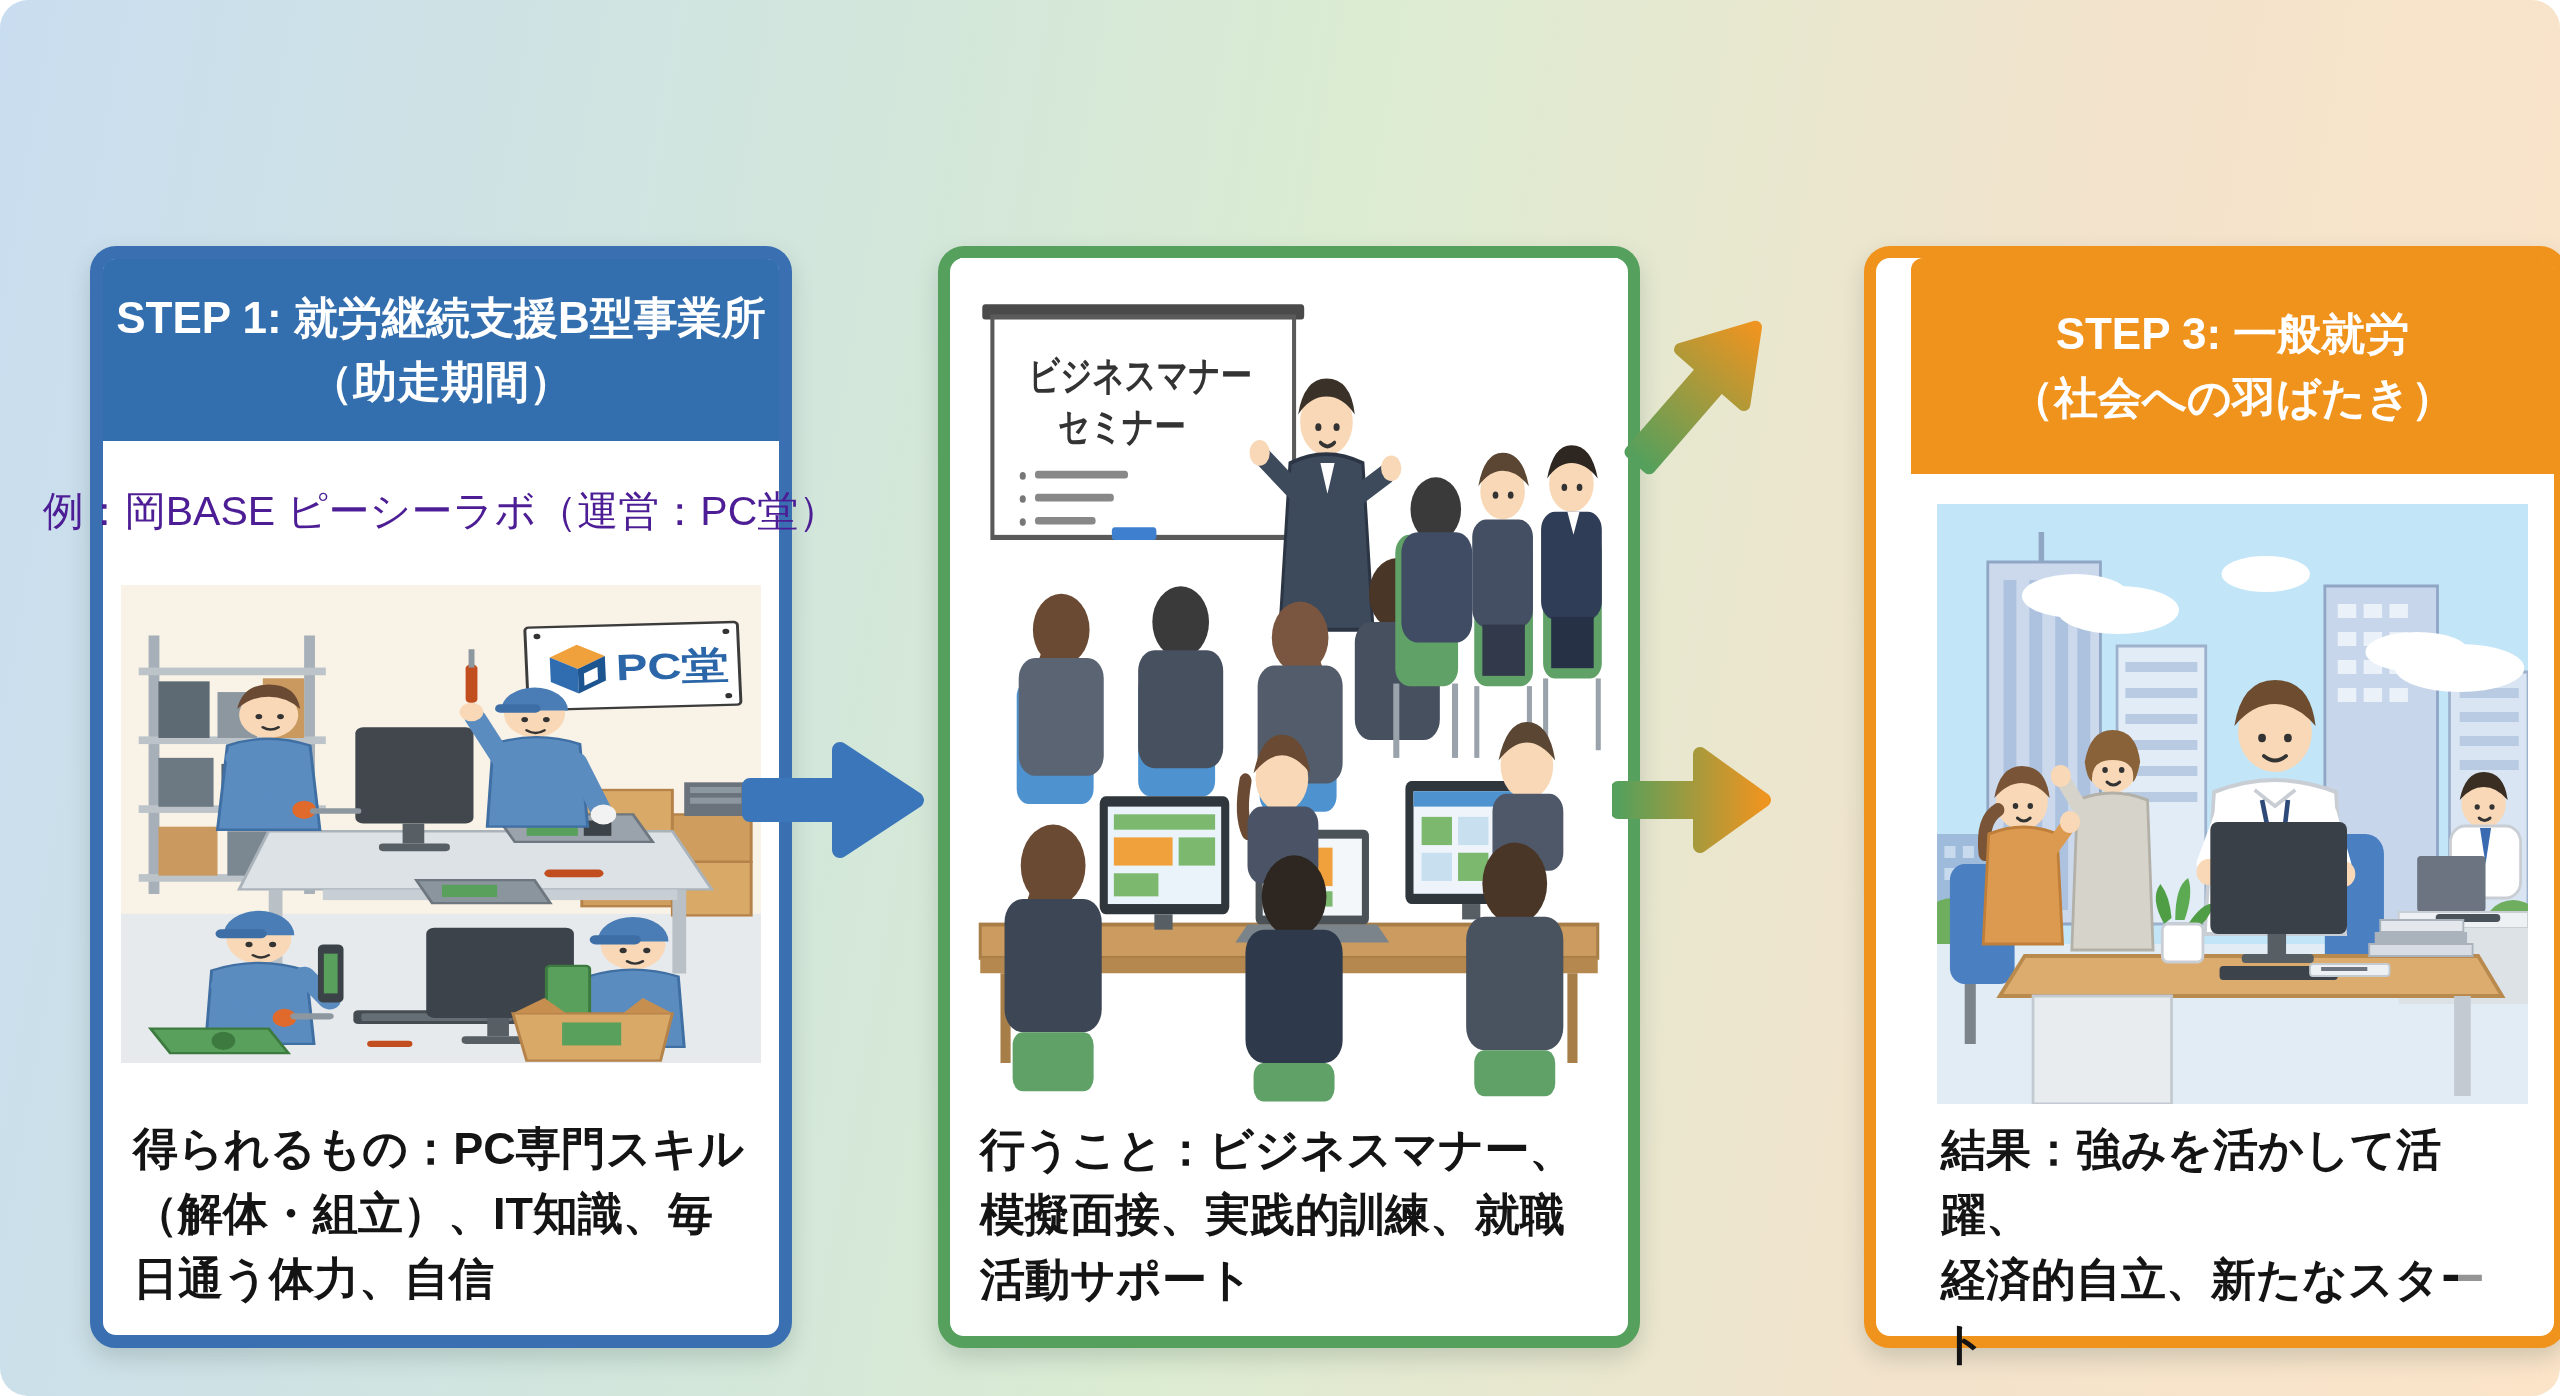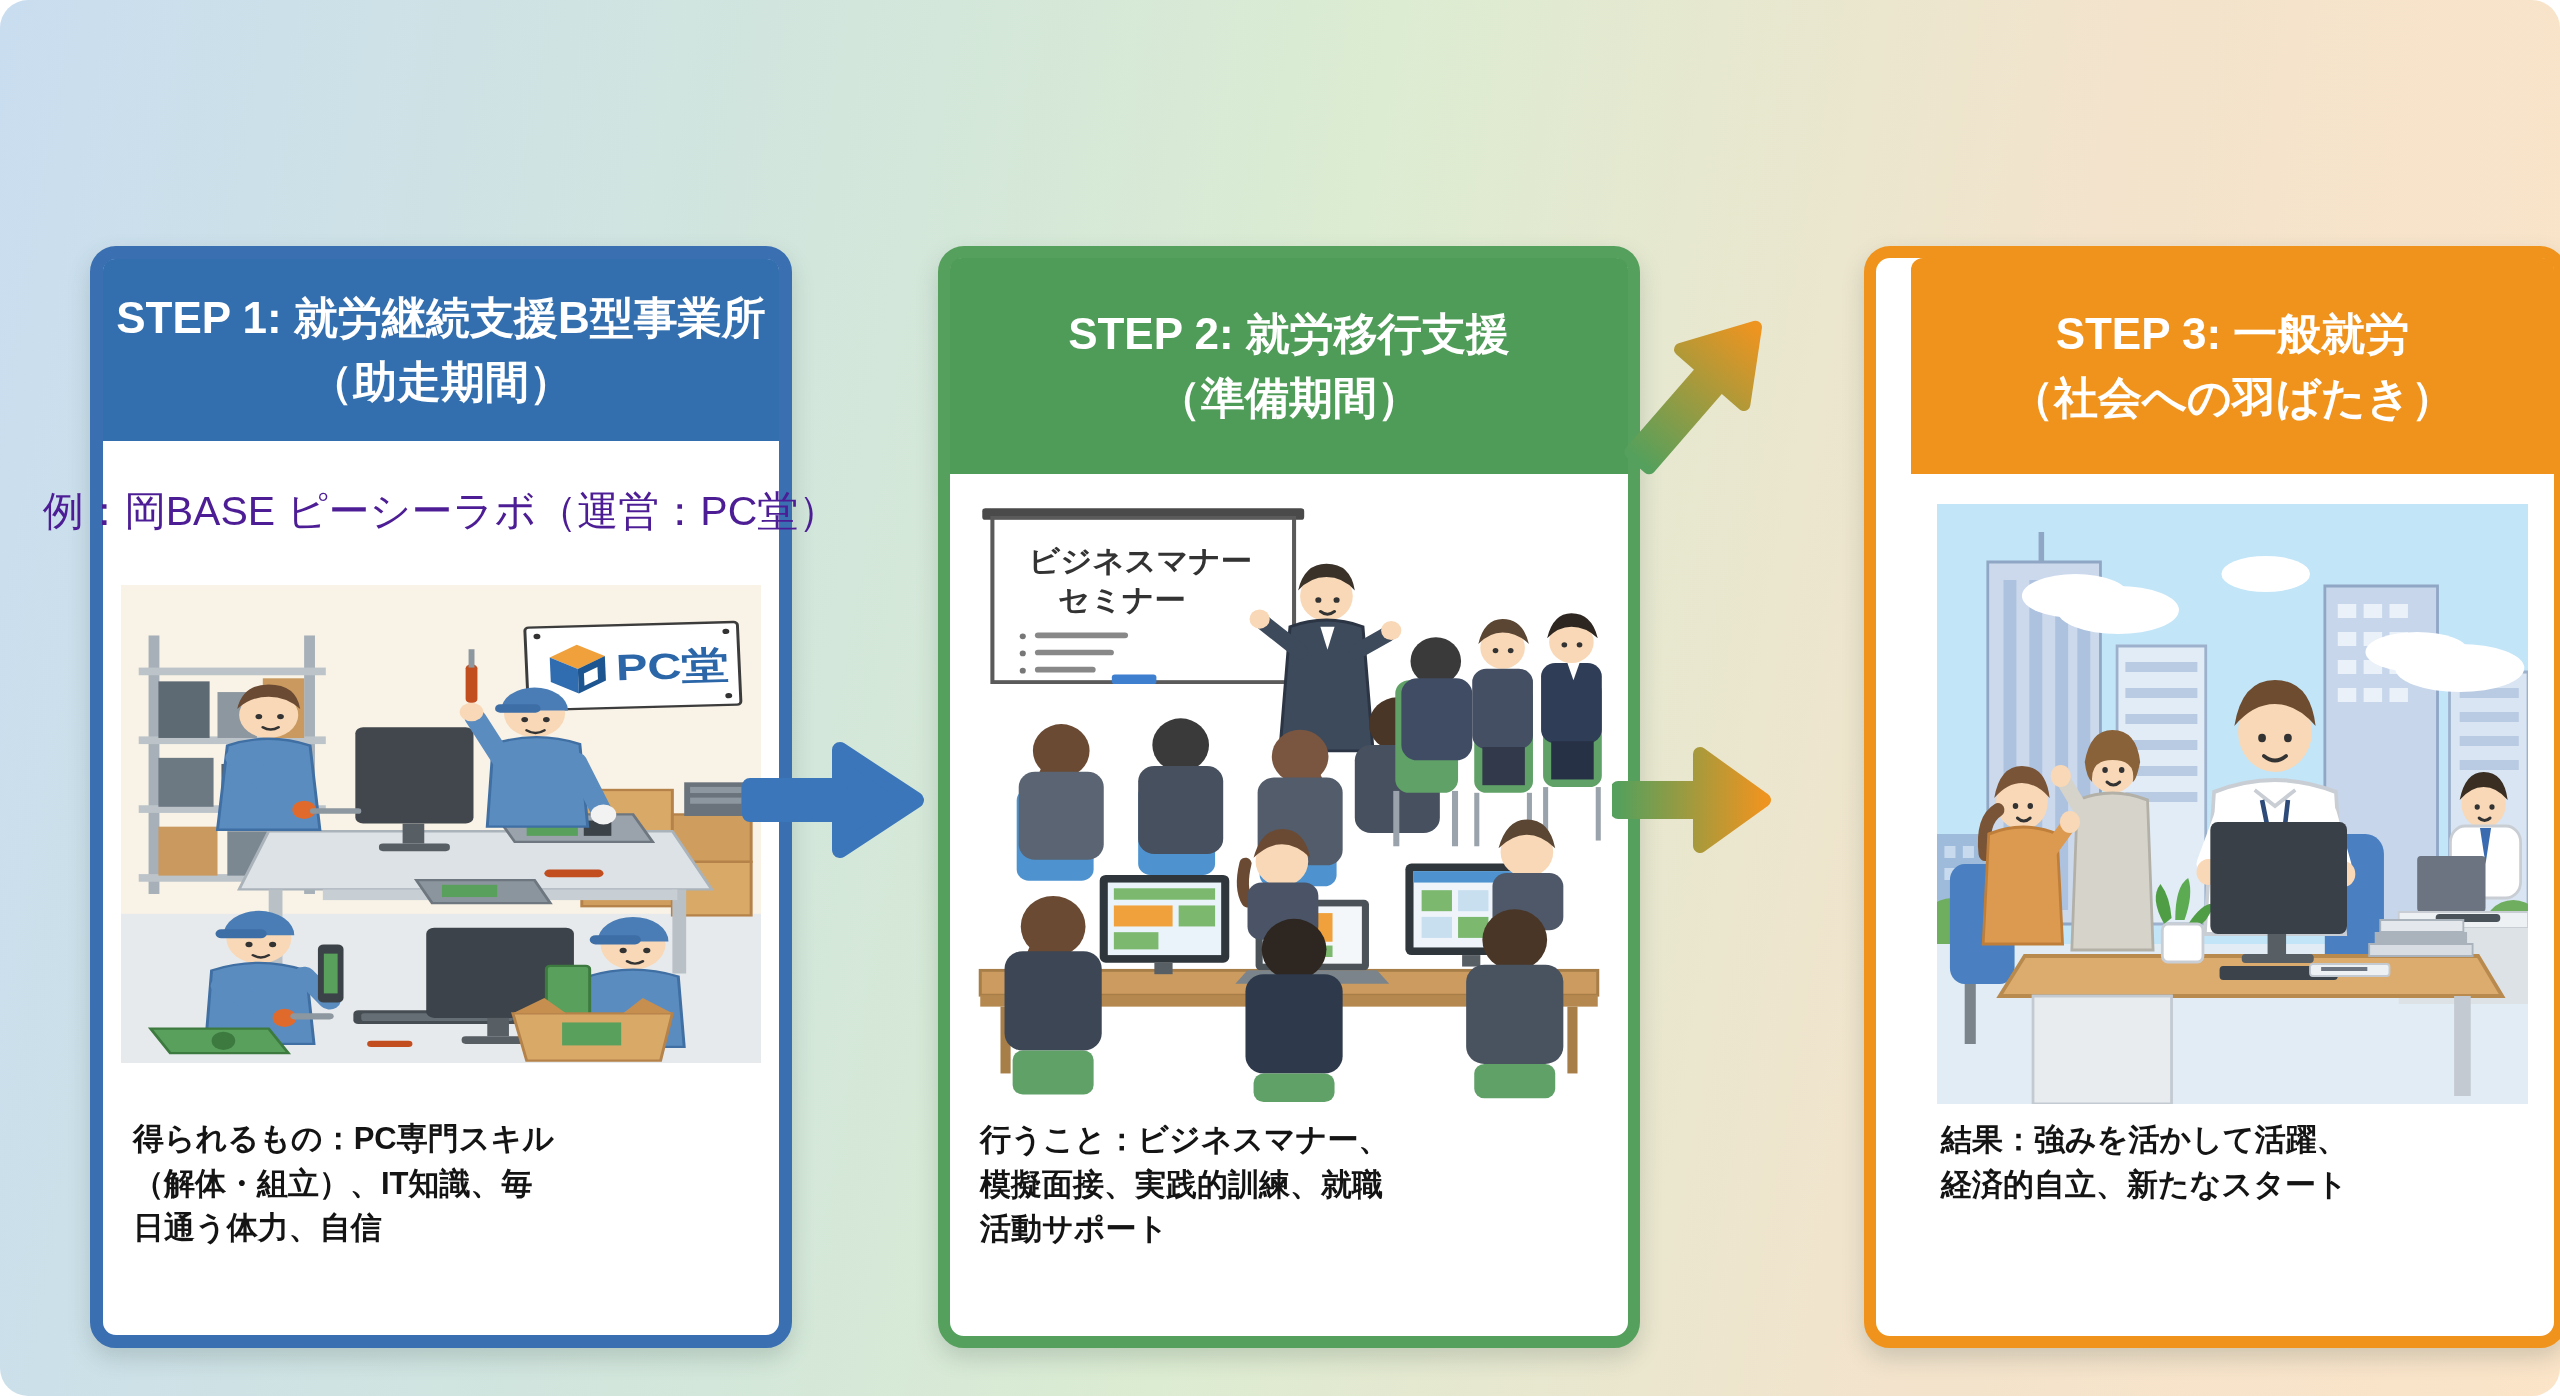--- a/index.html
+++ b/index.html
@@ -32,21 +32,21 @@
     flex:0 0 auto;height:60px;display:flex;align-items:center;justify-content:center;
     font-size:41px;font-weight:400;color:#4c1d95;background:#ffffff;white-space:nowrap;
   }
   .illus{flex:1 1 auto;position:relative;overflow:hidden;text-align:center;}
   .panel1 .illus{margin:4px 18px 0 18px;}
   .panel2 .illus{margin:0 10px;}
   .panel3 .illus{margin:30px 26px 0 26px;}
   .illus svg{position:absolute;inset:0;width:100%;height:100%;}
   .desc{
     flex:0 0 auto;height:208px;padding:14px 24px 10px 30px;
-    font-size:31px;line-height:1.44;font-weight:800;color:#141414;white-space:pre-line;
+    font-size:45px;line-height:1.44;font-weight:800;color:#141414;white-space:pre-line;
   }
   .flow-arrow{position:absolute;}
   .chevron{position:absolute;left:2458px;top:1256px;width:0;height:0;
     border-top:36px solid transparent;border-bottom:36px solid transparent;
     border-left:52px solid rgba(255,255,255,.55);}
 </style>
 </head>
 <body>
 
 <div class="canvas">
@@ -199,22 +199,20 @@
           <rect x="448" y="572" width="60" height="30" fill="#58a05b"></rect>
         </g>
       </svg>
     </div>
     <div class="desc">得られるもの：PC専門スキル
 （解体・組立）、IT知識、毎
 日通う体力、自信</div>
   </section>
 
   <section class="panel panel2">
-    <header class="panel-head">STEP 2: 就労移行支援
-（準備期間）</header>
     <div class="illus">
       <svg viewBox="0 0 650 660" preserveAspectRatio="none">
         <rect width="650" height="660" fill="#ffffff"></rect>
 
         <g>
           <rect x="22" y="36" width="318" height="12" rx="3" fill="#4a4a4a"></rect>
           <rect x="32" y="46" width="298" height="172" fill="#ffffff" stroke="#5a5a5a" stroke-width="4"></rect>
           <text x="178" y="102" font-size="31" font-weight="bold" fill="#333333" text-anchor="middle">ビジネスマナー</text>
           <text x="160" y="142" font-size="31" font-weight="bold" fill="#333333" text-anchor="middle">セミナー</text>
           <circle cx="62" cy="170" r="3" fill="#777"></circle>

